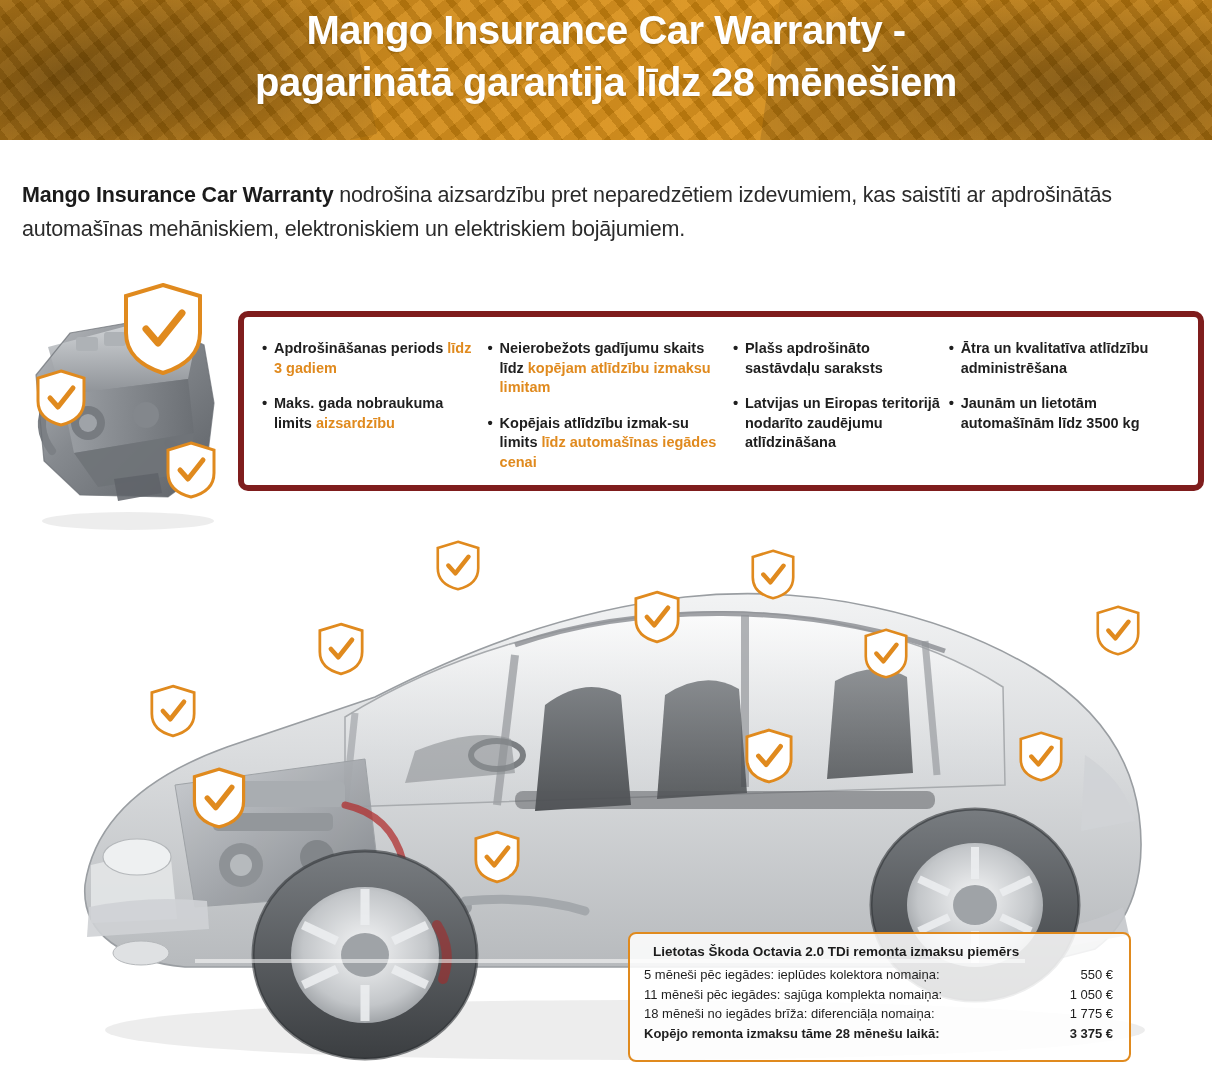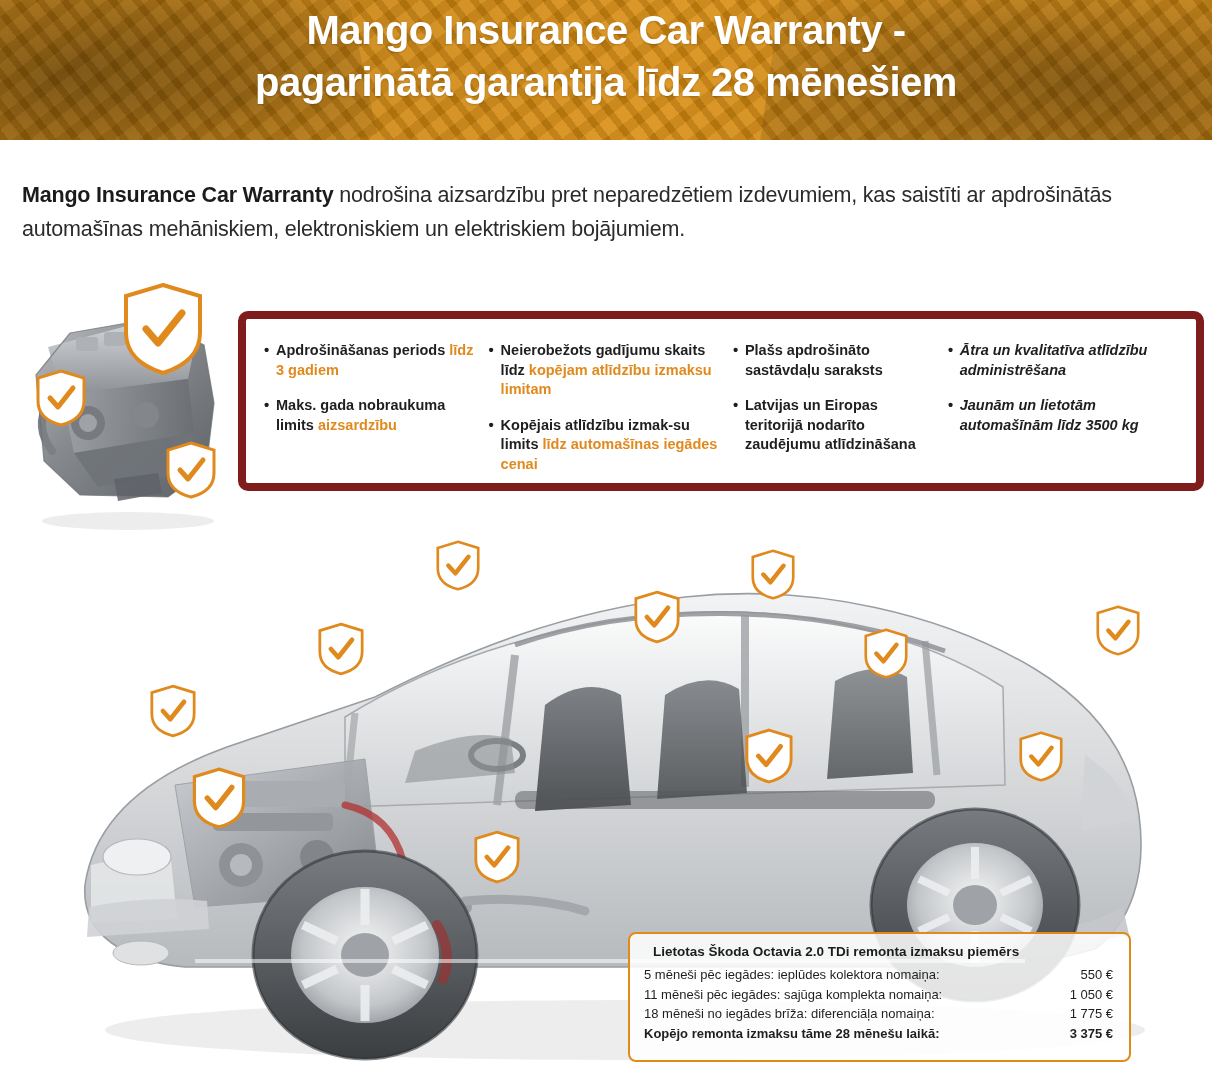--- a/index.html
+++ b/index.html
@@ -73,31 +73,31 @@
     letter-spacing: -0.2px;
   }
   .intro b { font-weight: bold; color: #1b1b1b; }
 
   
   .features {
     position: absolute;
     left: 238px; top: 311px;
     width: 966px;
     height: 180px;
-    border: 8px solid #7f1d1d;
+    border: 6px solid #7f1d1d;
     border-radius: 10px;
     box-sizing: border-box;
     display: flex;
     padding: 22px 12px 0 18px;
   }
   .fcol { box-sizing: border-box; }
   .fcol.c1 { width: 228px; padding-right: 8px; }
   .fcol.c2 { width: 248px; padding-right: 8px; }
   .fcol.c3 { width: 218px; padding-right: 8px; }
-  .fcol.c4 { width: 240px; font-style: italic; }
+  .fcol.c4 { width: 240px; }
 
   .fitem {
     font-size: 14.5px;
     line-height: 19.5px;
     font-weight: bold;
     color: #1f1f1f;
     margin-bottom: 16px;
     padding-left: 12px;
     position: relative;
   }

